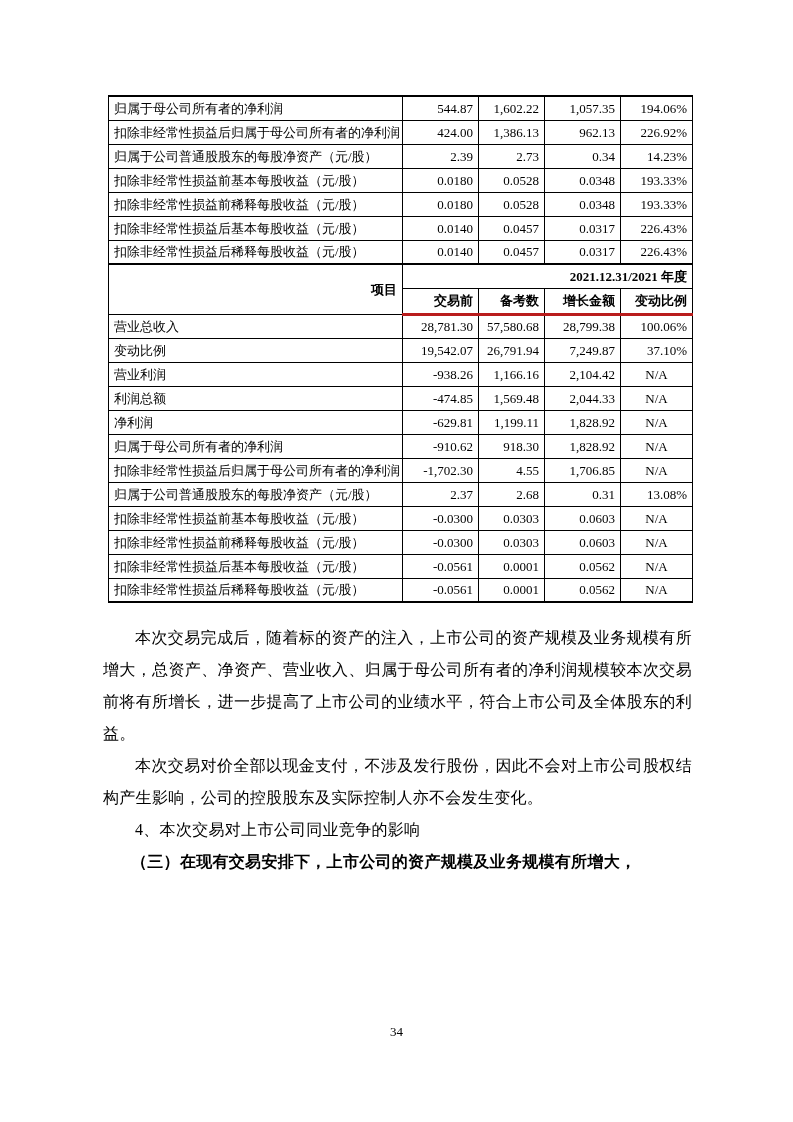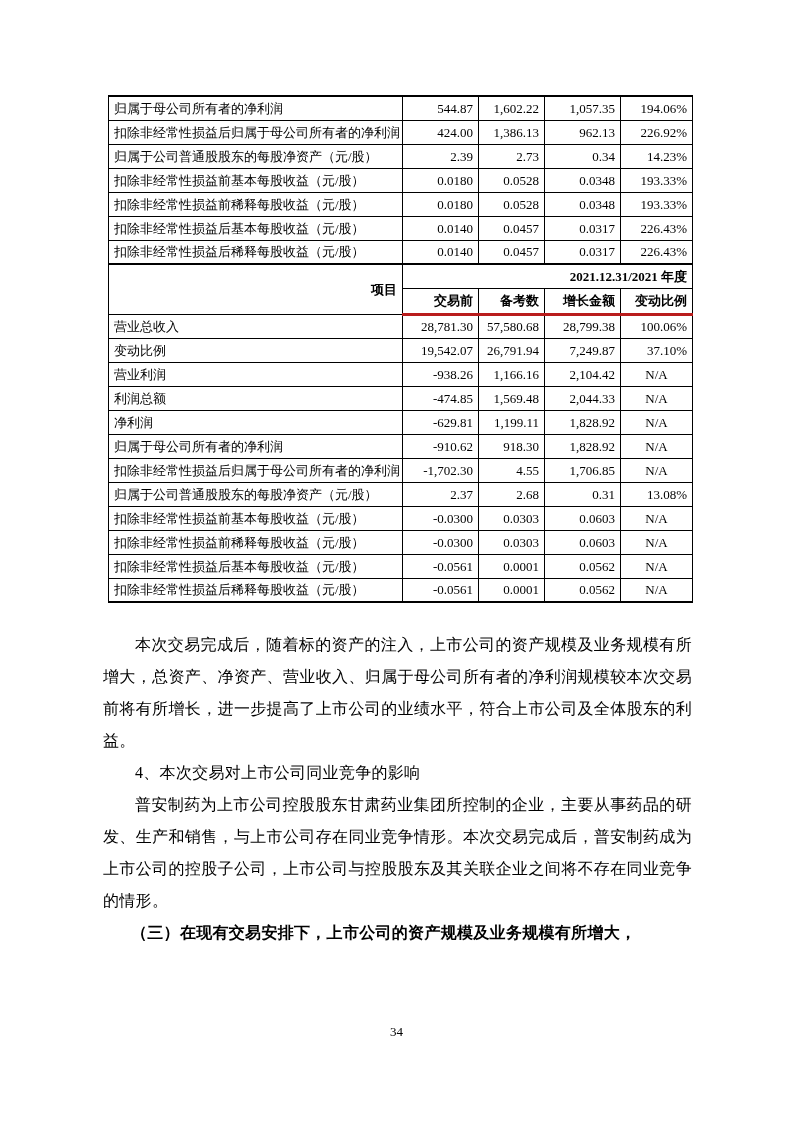--- a/index.html
+++ b/index.html
@@ -43,21 +43,21 @@
   tr.r-period td { border-top: 2px solid #000; }
   tr.r-sub td    { border-bottom: 3px solid #b91c1c; height: 26px; }
   td.h {
     font-weight: bold;
     text-align: right;
     font-size: 14px;
   }
   td.item-cell { border-top: 2px solid #000; border-bottom: 2px solid #000; }
   td.period-cell { height: 22px; }
   .body-text {
-    margin-top: 26px;
+    margin-top: 19px;
     font-size: 16px;
     line-height: 32px;
     text-align: justify;
     letter-spacing: 0.3px;
   }
   .body-text p, .body-text h3 {
     text-indent: 2em;
     font-size: 16px;
     font-weight: normal;
   }
@@ -232,20 +232,20 @@
             <td class="c-num">-0.0561</td>
             <td class="c-num">0.0001</td>
             <td class="c-num">0.0562</td>
             <td class="c-na">N/A</td>
           </tr>
         </tbody>
     </table>
 
     <div class="body-text">
       <p>本次交易完成后，随着标的资产的注入，上市公司的资产规模及业务规模有所增大，总资产、净资产、营业收入、归属于母公司所有者的净利润规模较本次交易前将有所增长，进一步提高了上市公司的业绩水平，符合上市公司及全体股东的利益。</p>
+      <p>本次交易对价全部以现金支付，不涉及发行股份，因此不会对上市公司股权结构产生影响，公司的控股股东及实际控制人亦不会发生变化。</p>
       <h3>4、本次交易对上市公司同业竞争的影响</h3>
-      <p>普安制药为上市公司控股股东甘肃药业集团所控制的企业，主要从事药品的研发、生产和销售，与上市公司存在同业竞争情形。本次交易完成后，普安制药成为上市公司的控股子公司，上市公司与控股股东及其关联企业之间将不存在同业竞争的情形。</p>
       <h3 class="bold">（三）在现有交易安排下，上市公司的资产规模及业务规模有所增大，</h3>
     </div>
   </div>
 
   <div class="page-footer">34</div>
 </div>
 
 </body></html>

